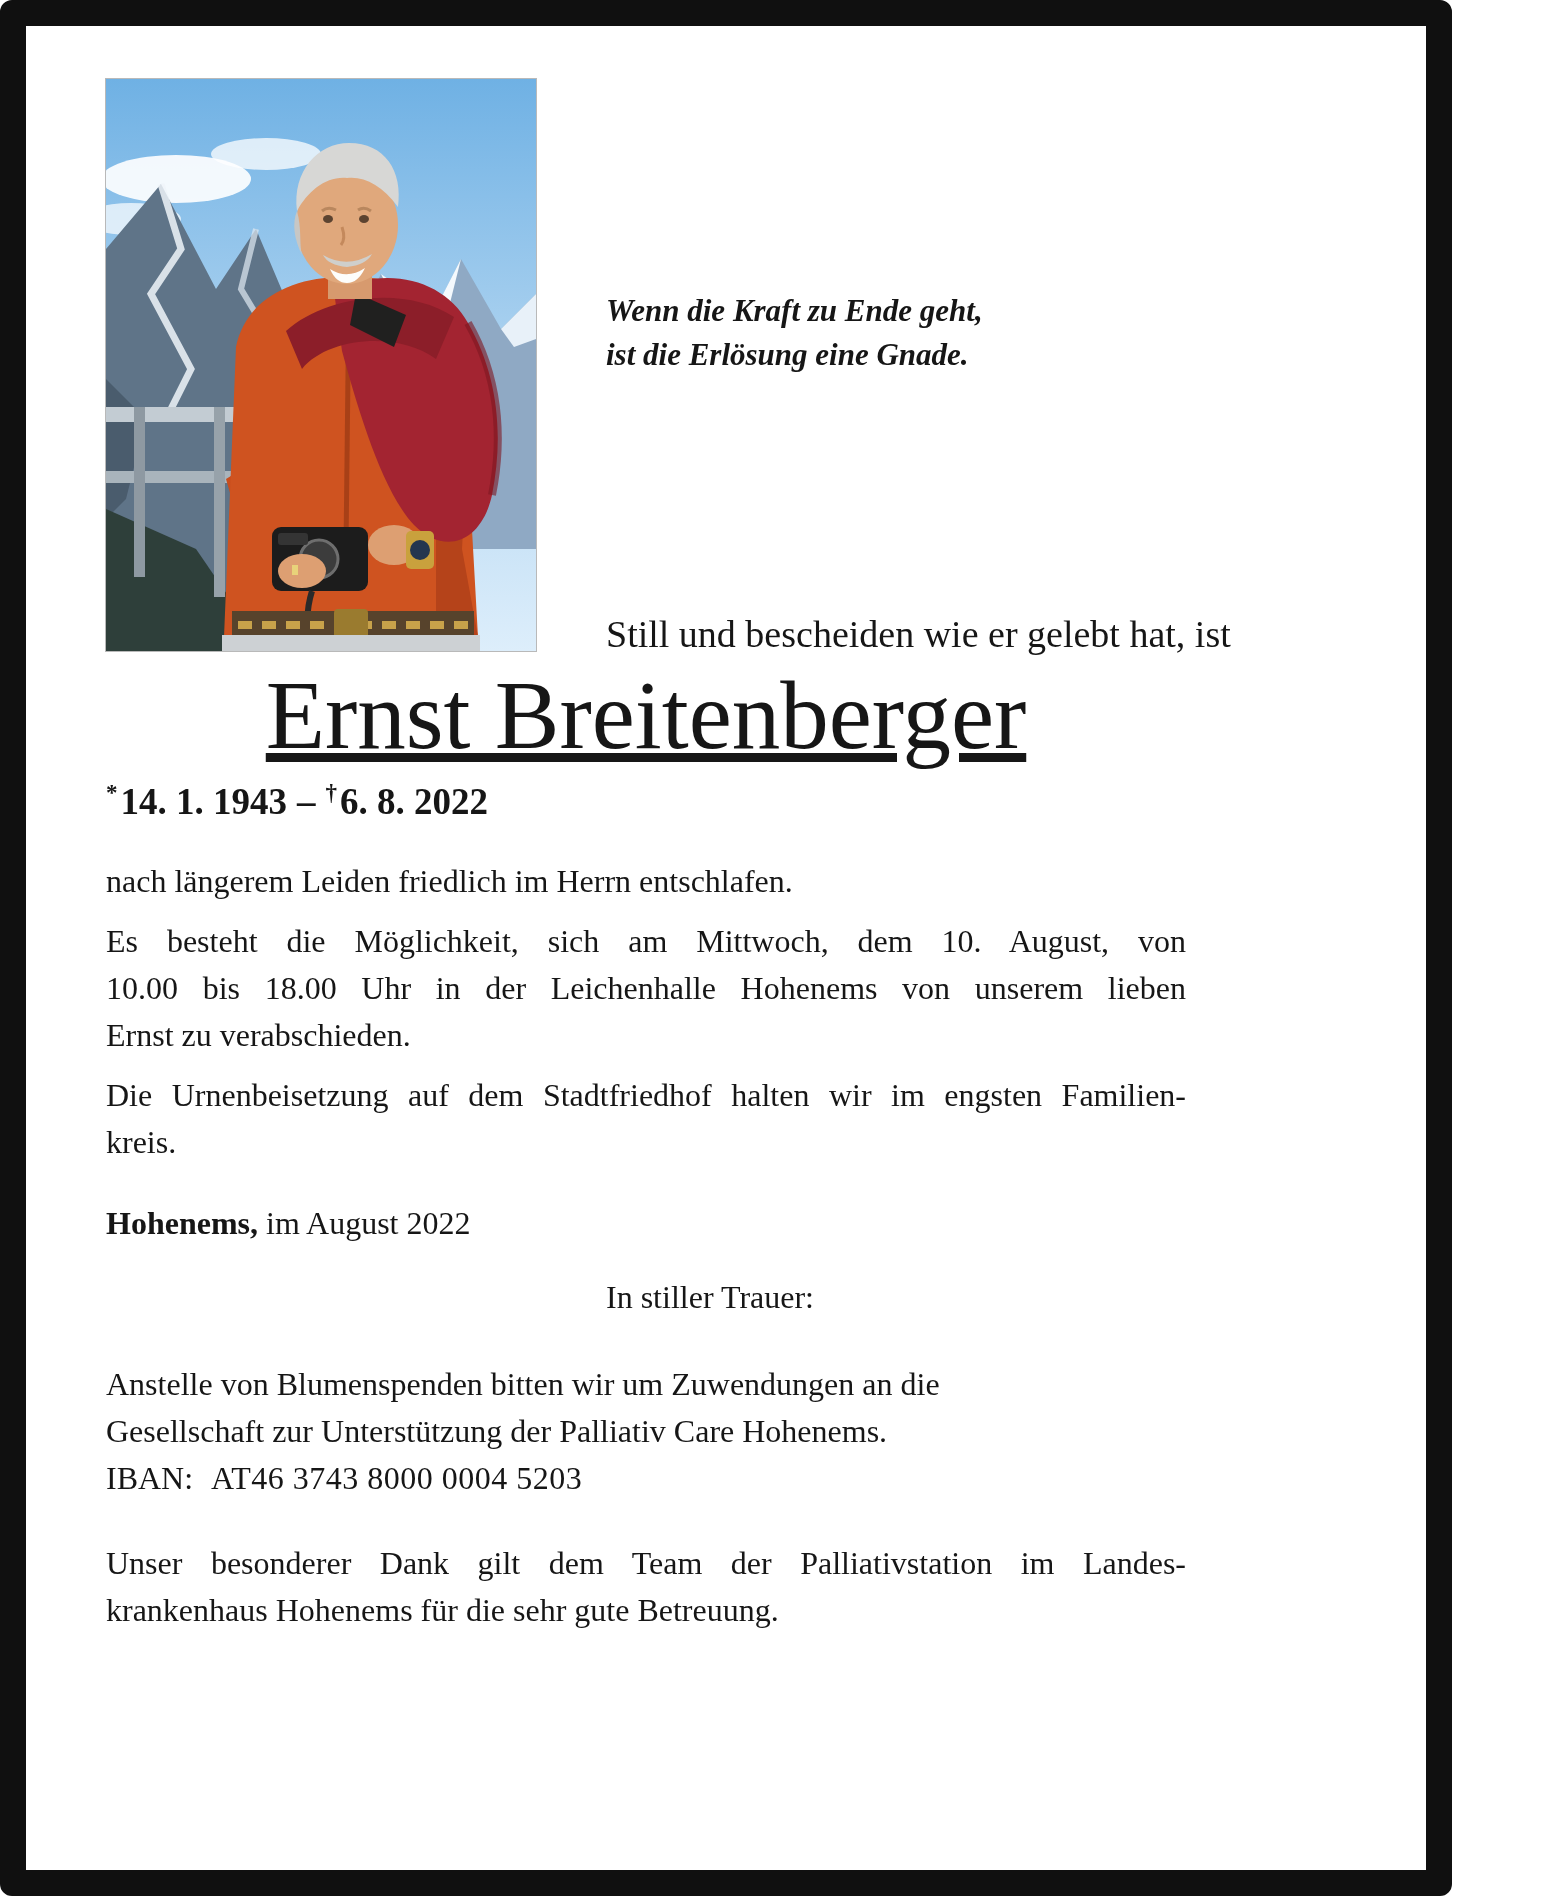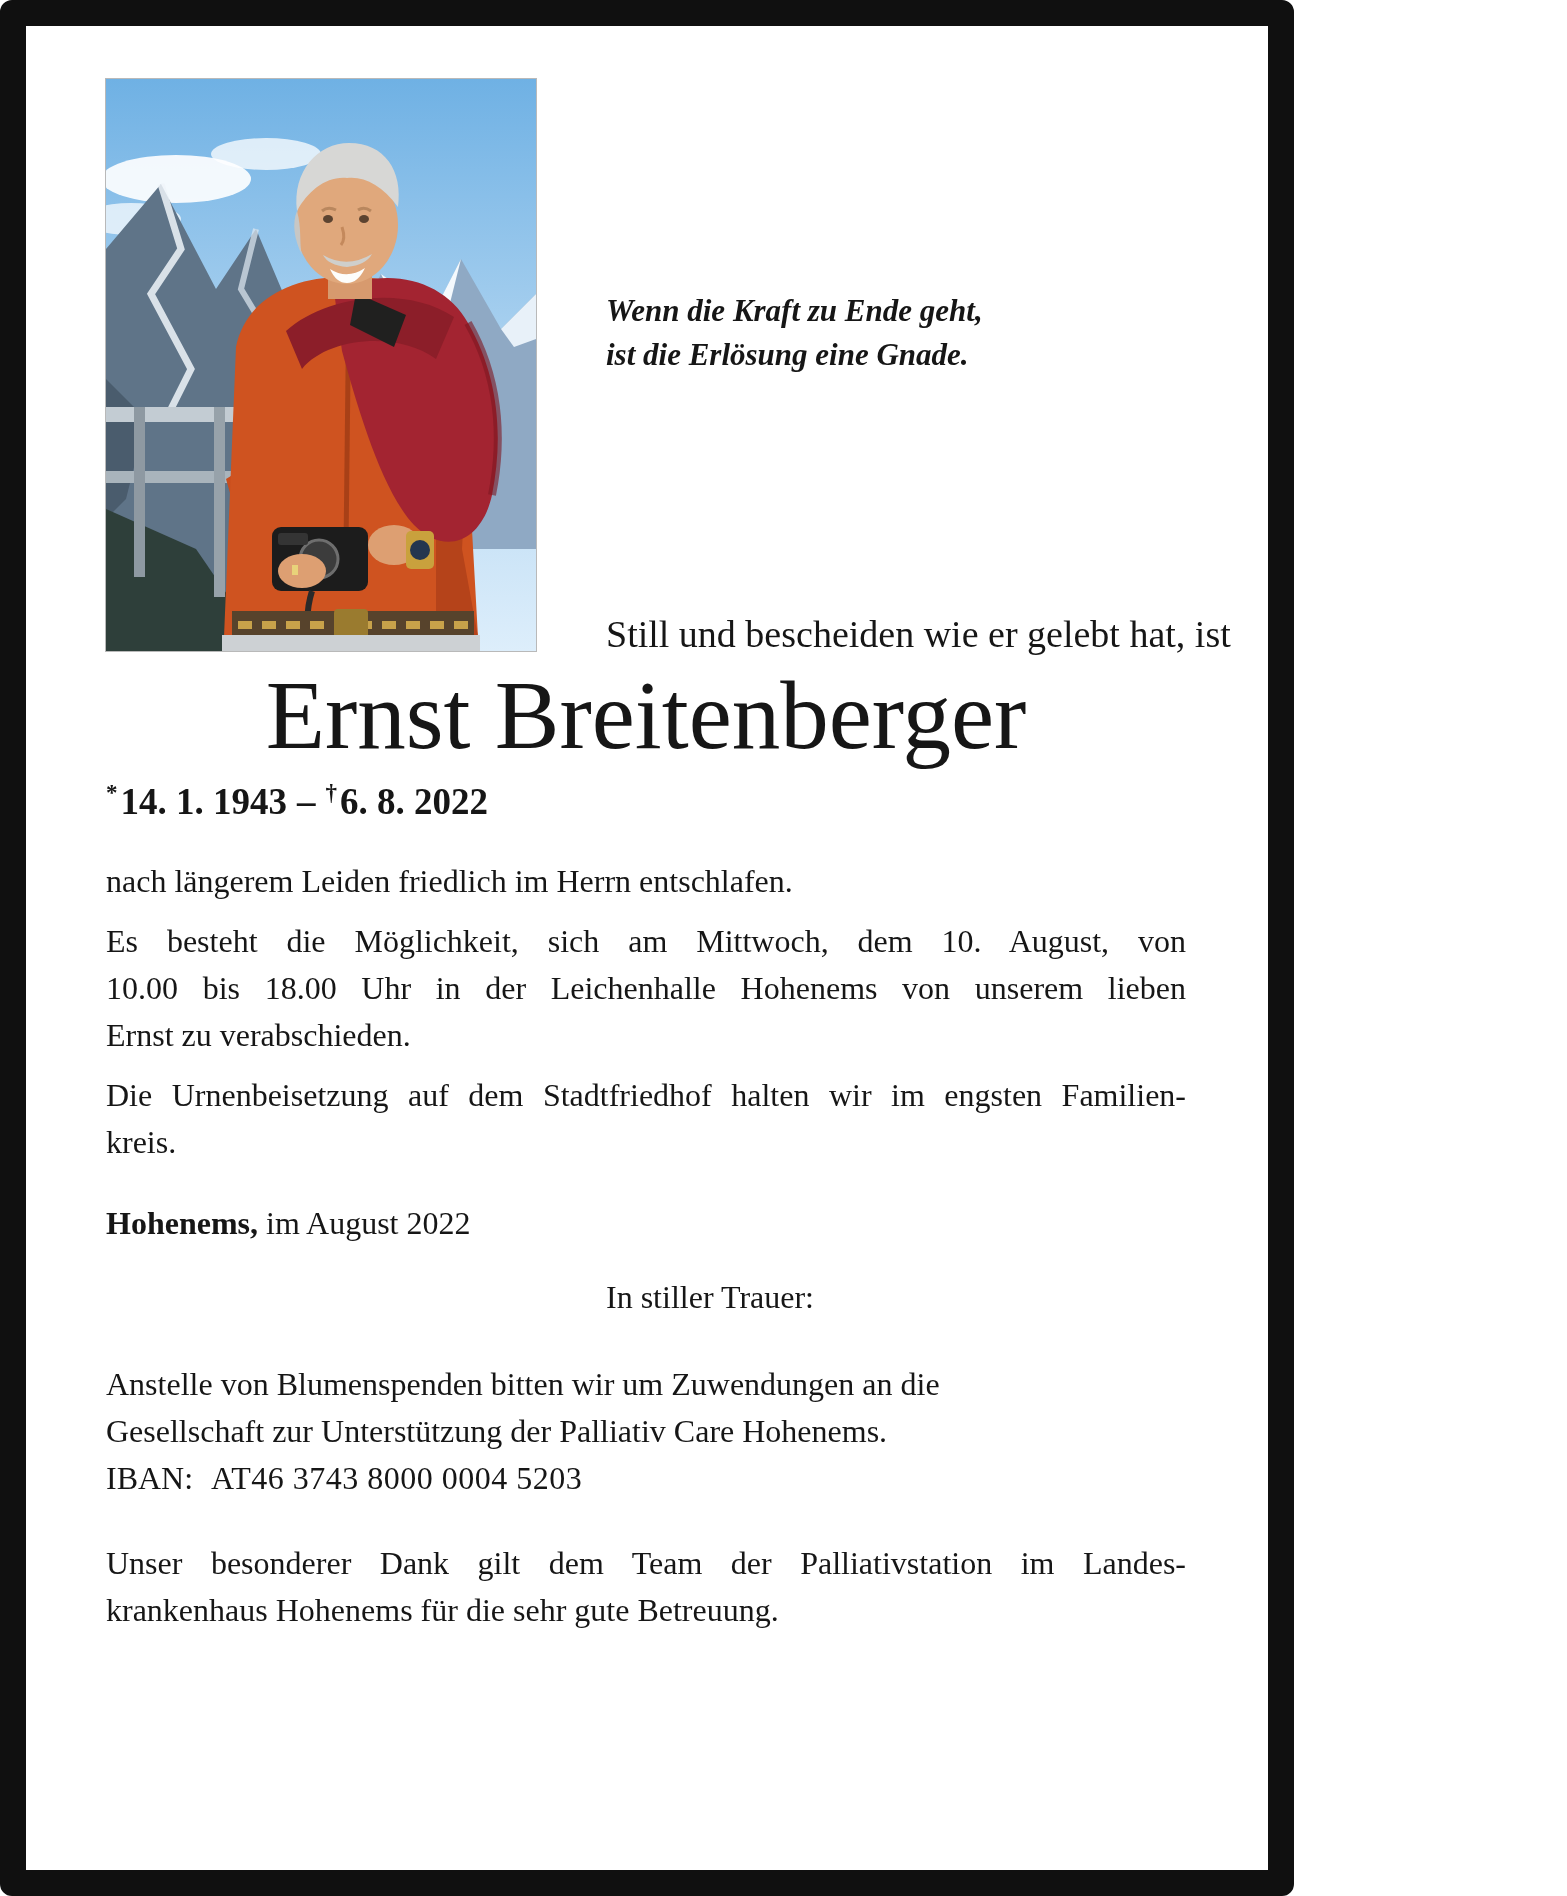--- a/index.html
+++ b/index.html
@@ -1,18 +1,18 @@
 <!DOCTYPE html>
 <html lang="de"><head>
 <meta charset="utf-8">
 <style>
   html, body { margin: 0; padding: 0; background: #ffffff; }
 
   .frame {
-    width: 1294px; height: 1896px;
+    width: 1452px; height: 1896px;
     box-sizing: border-box;
     border: 26px solid #101010;
     border-radius: 12px;
     background: #ffffff;
     position: relative;
     overflow: hidden;
     font-family: "Liberation Serif", "DejaVu Serif", serif;
     color: #161616;
   }
 
@@ -41,20 +41,21 @@
   .intro {
     position: absolute; left: 500px; top: 532px;
     font-size: 38px; white-space: nowrap;
   }
 
   
   .name {
     font-size: 97px; font-weight: 400;
     text-align: center; margin: 8px 0 0 0;
     line-height: 1.05;
+    text-decoration: underline;
   }
   .dates { text-align: left; font-size: 37px; font-weight: bold; margin-top: 2px; line-height: 48px; }
   .sym { font-size: 23px; vertical-align: 14px; margin-right: 3px; }
   .sep { margin: 0 10px; }
 
   
   .p1 { margin: 32px 0 0 0; }
   .para { margin-top: 13px; }
   .jl { text-align: justify; text-align-last: justify; }
 

